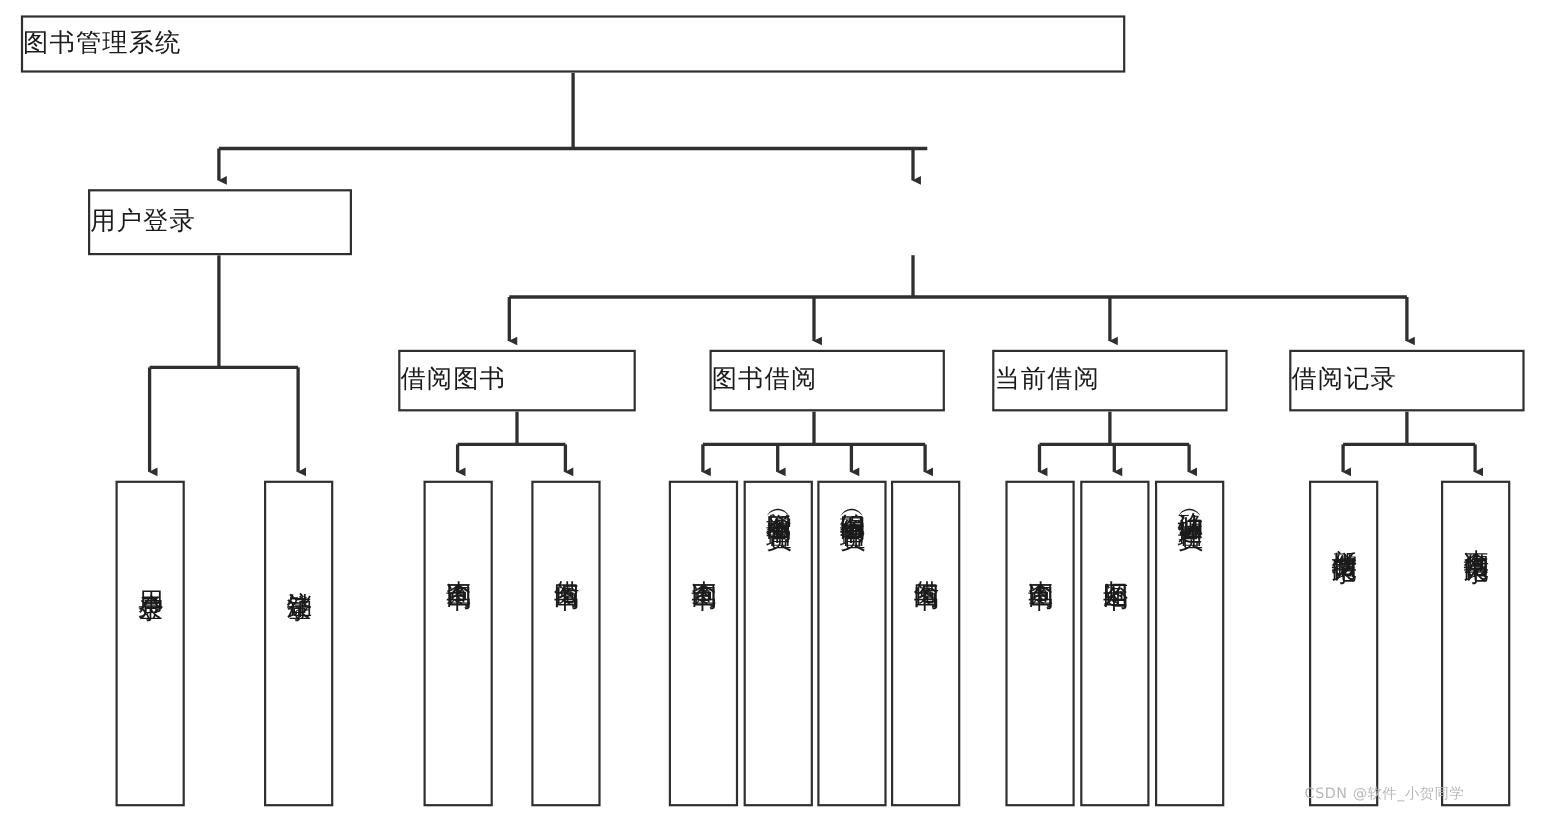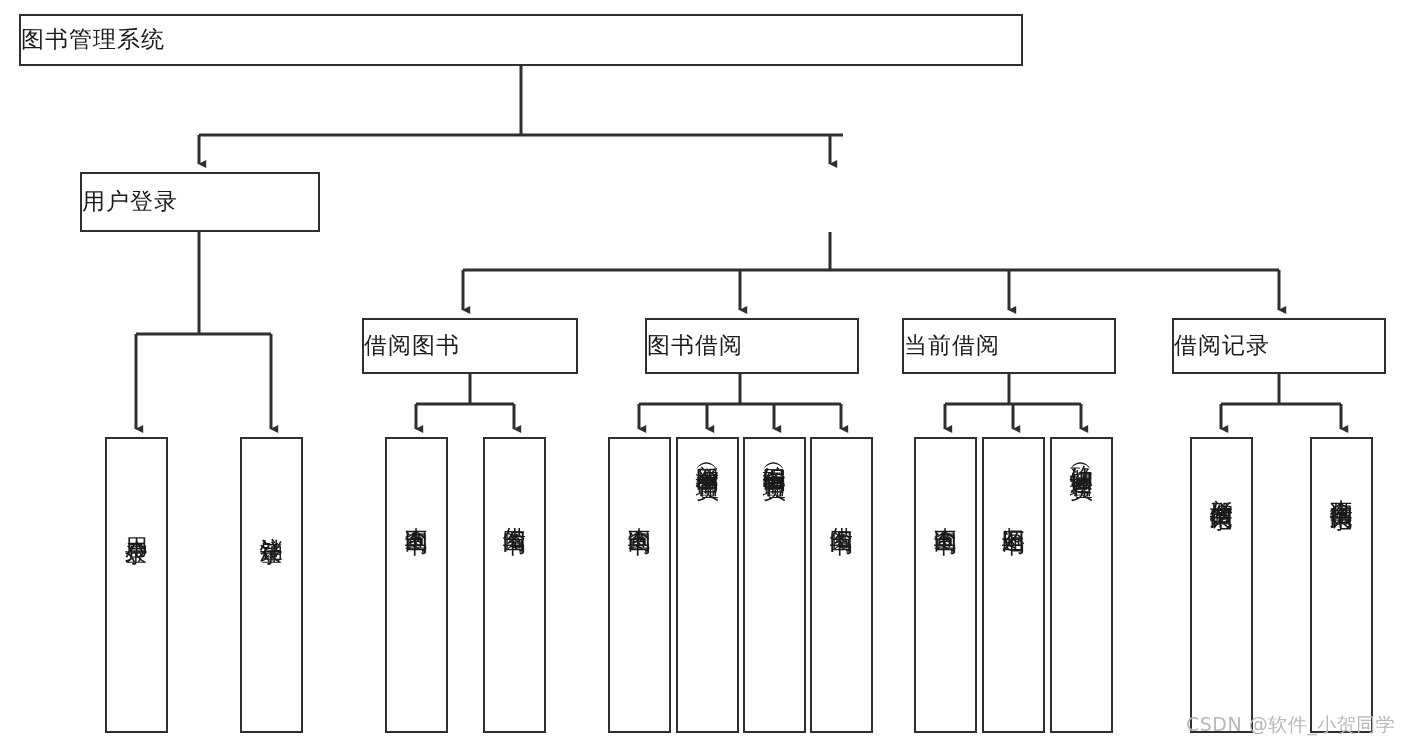--- a/index.html
+++ b/index.html
@@ -52,21 +52,21 @@
     text-orientation: upright;
     font-size: 23px;
     line-height: 1.32;
     letter-spacing: 2px;
     white-space: nowrap;
   }
   .watermark {
     position: absolute;
     left: 1186px;
     top: 712px;
-    font-size: 19px;
+    font-size: 13px;
     color: #b8b8b8;
     letter-spacing: 0.5px;
     white-space: nowrap;
     font-family: "DejaVu Sans", "Liberation Sans", sans-serif;
   }
 </style>
 </head>
 <body>
 
 <div id="diagram-root">

